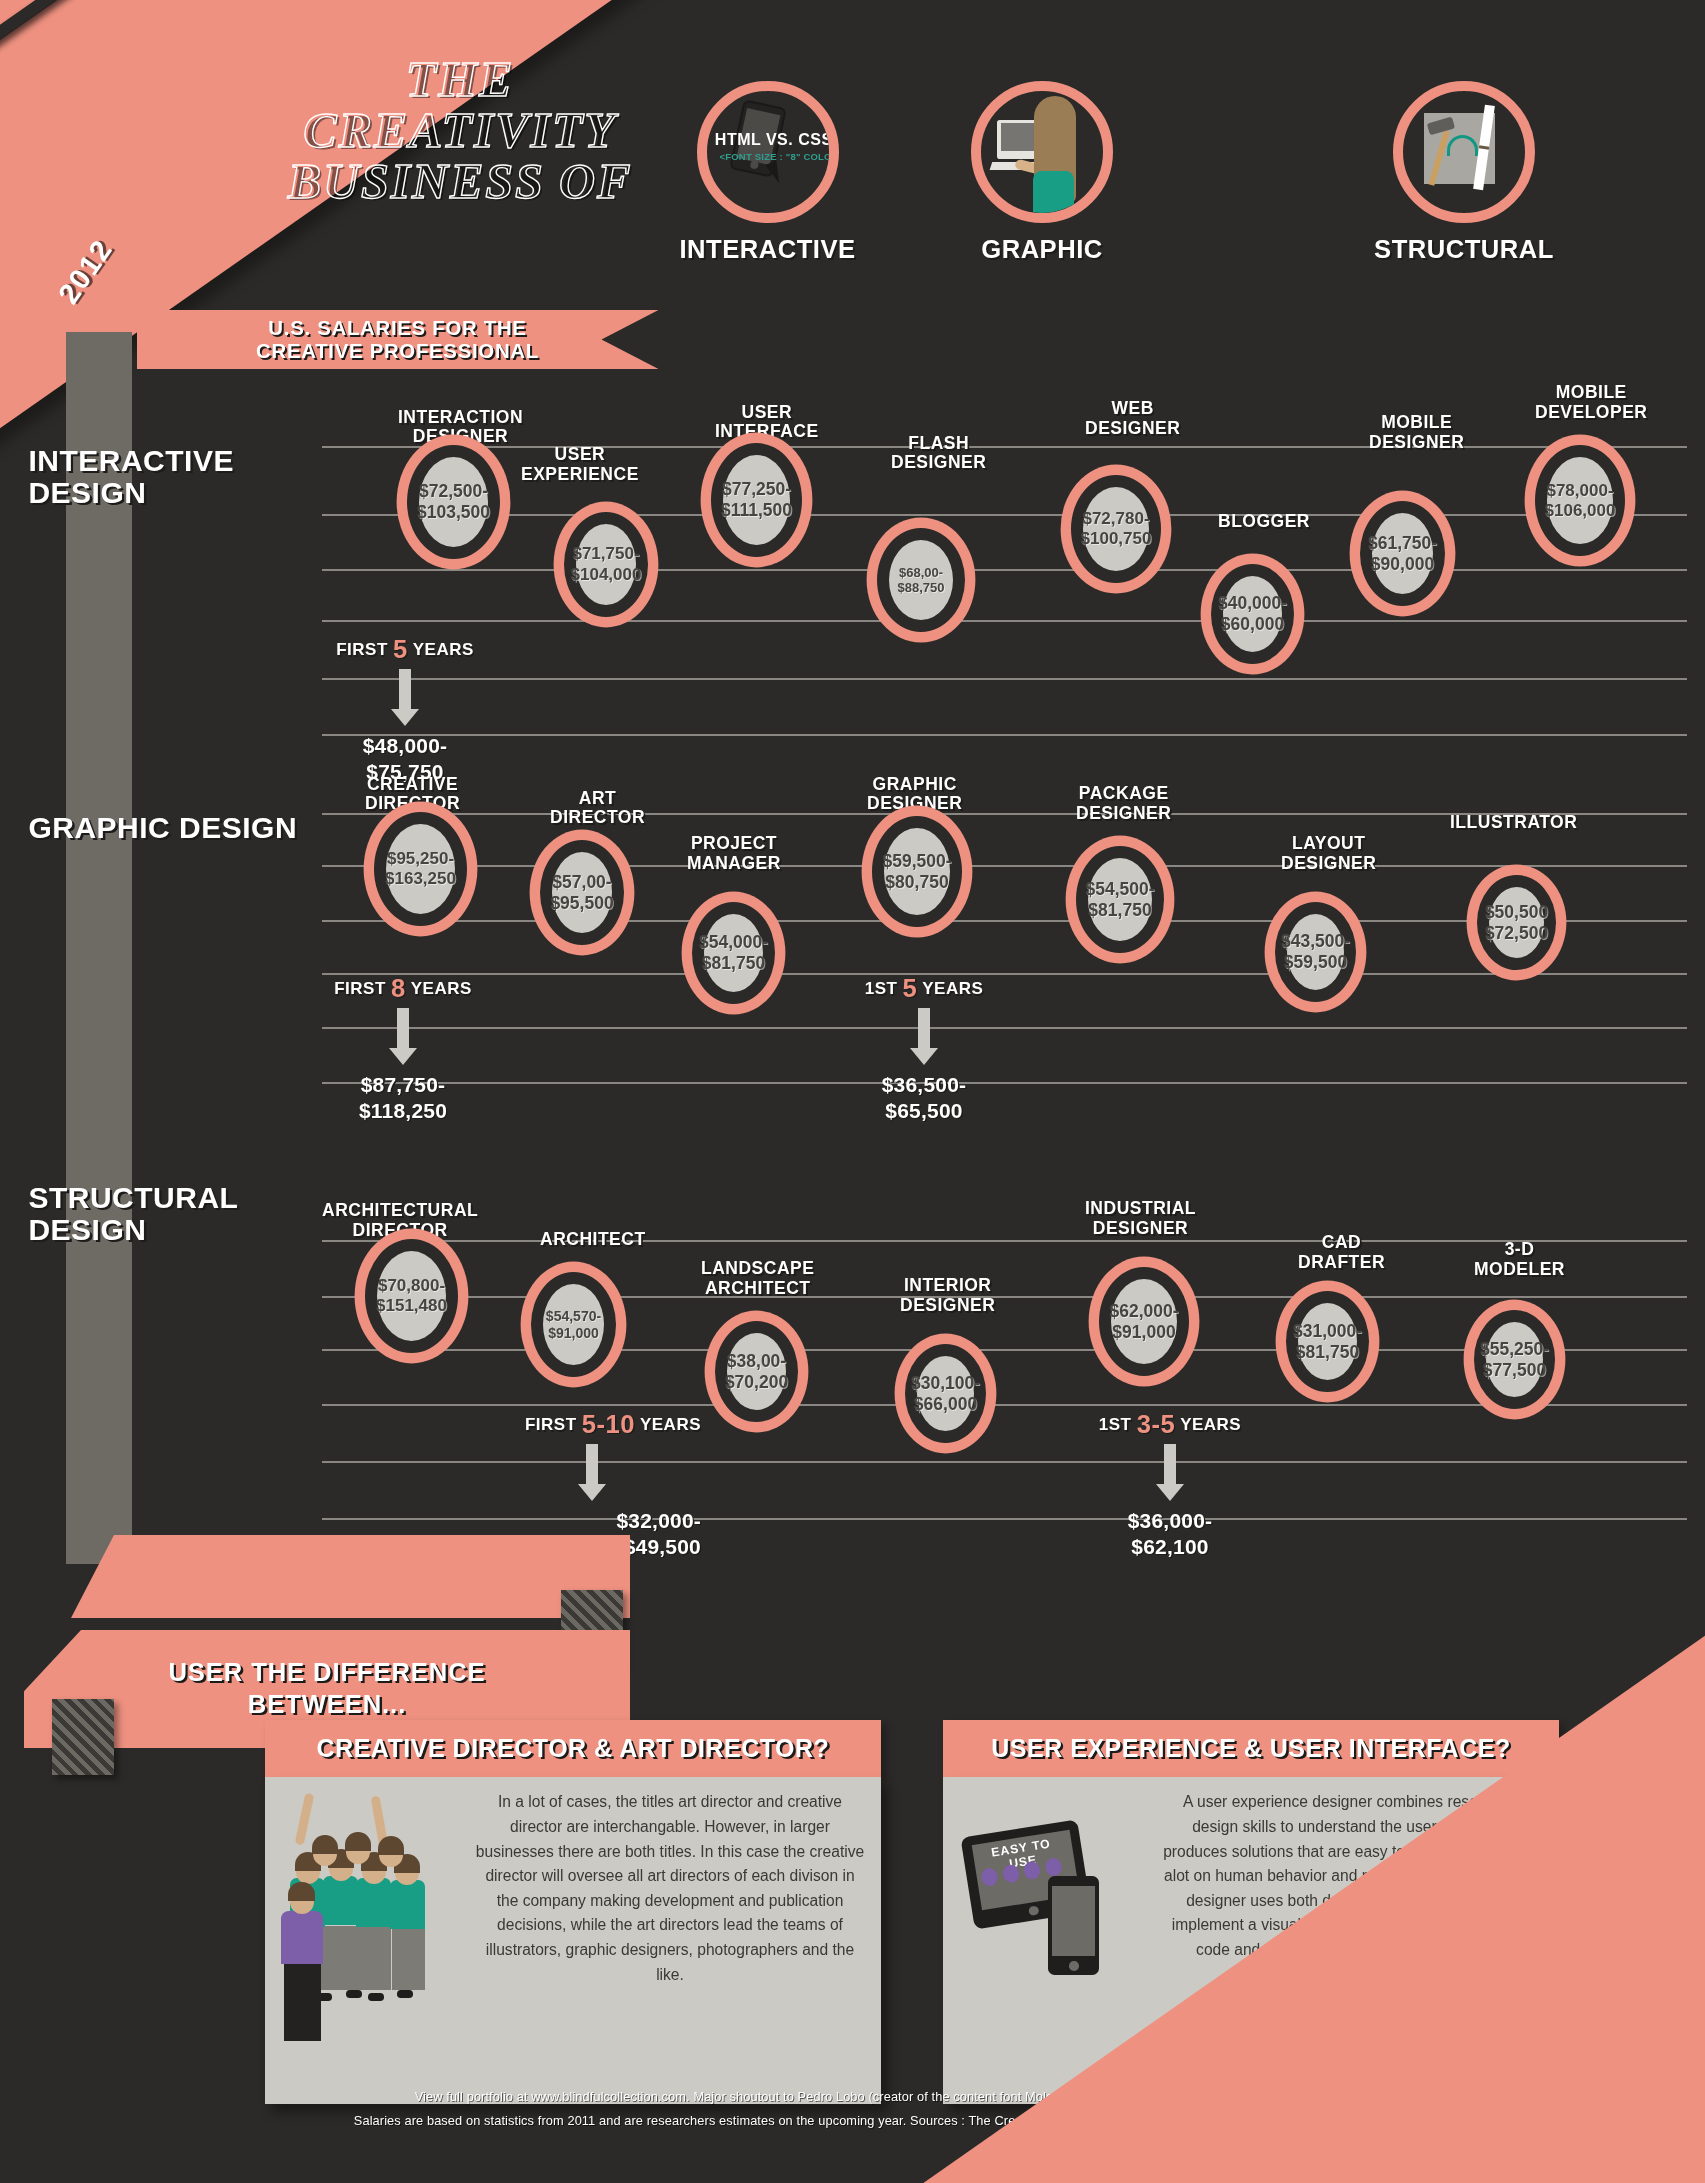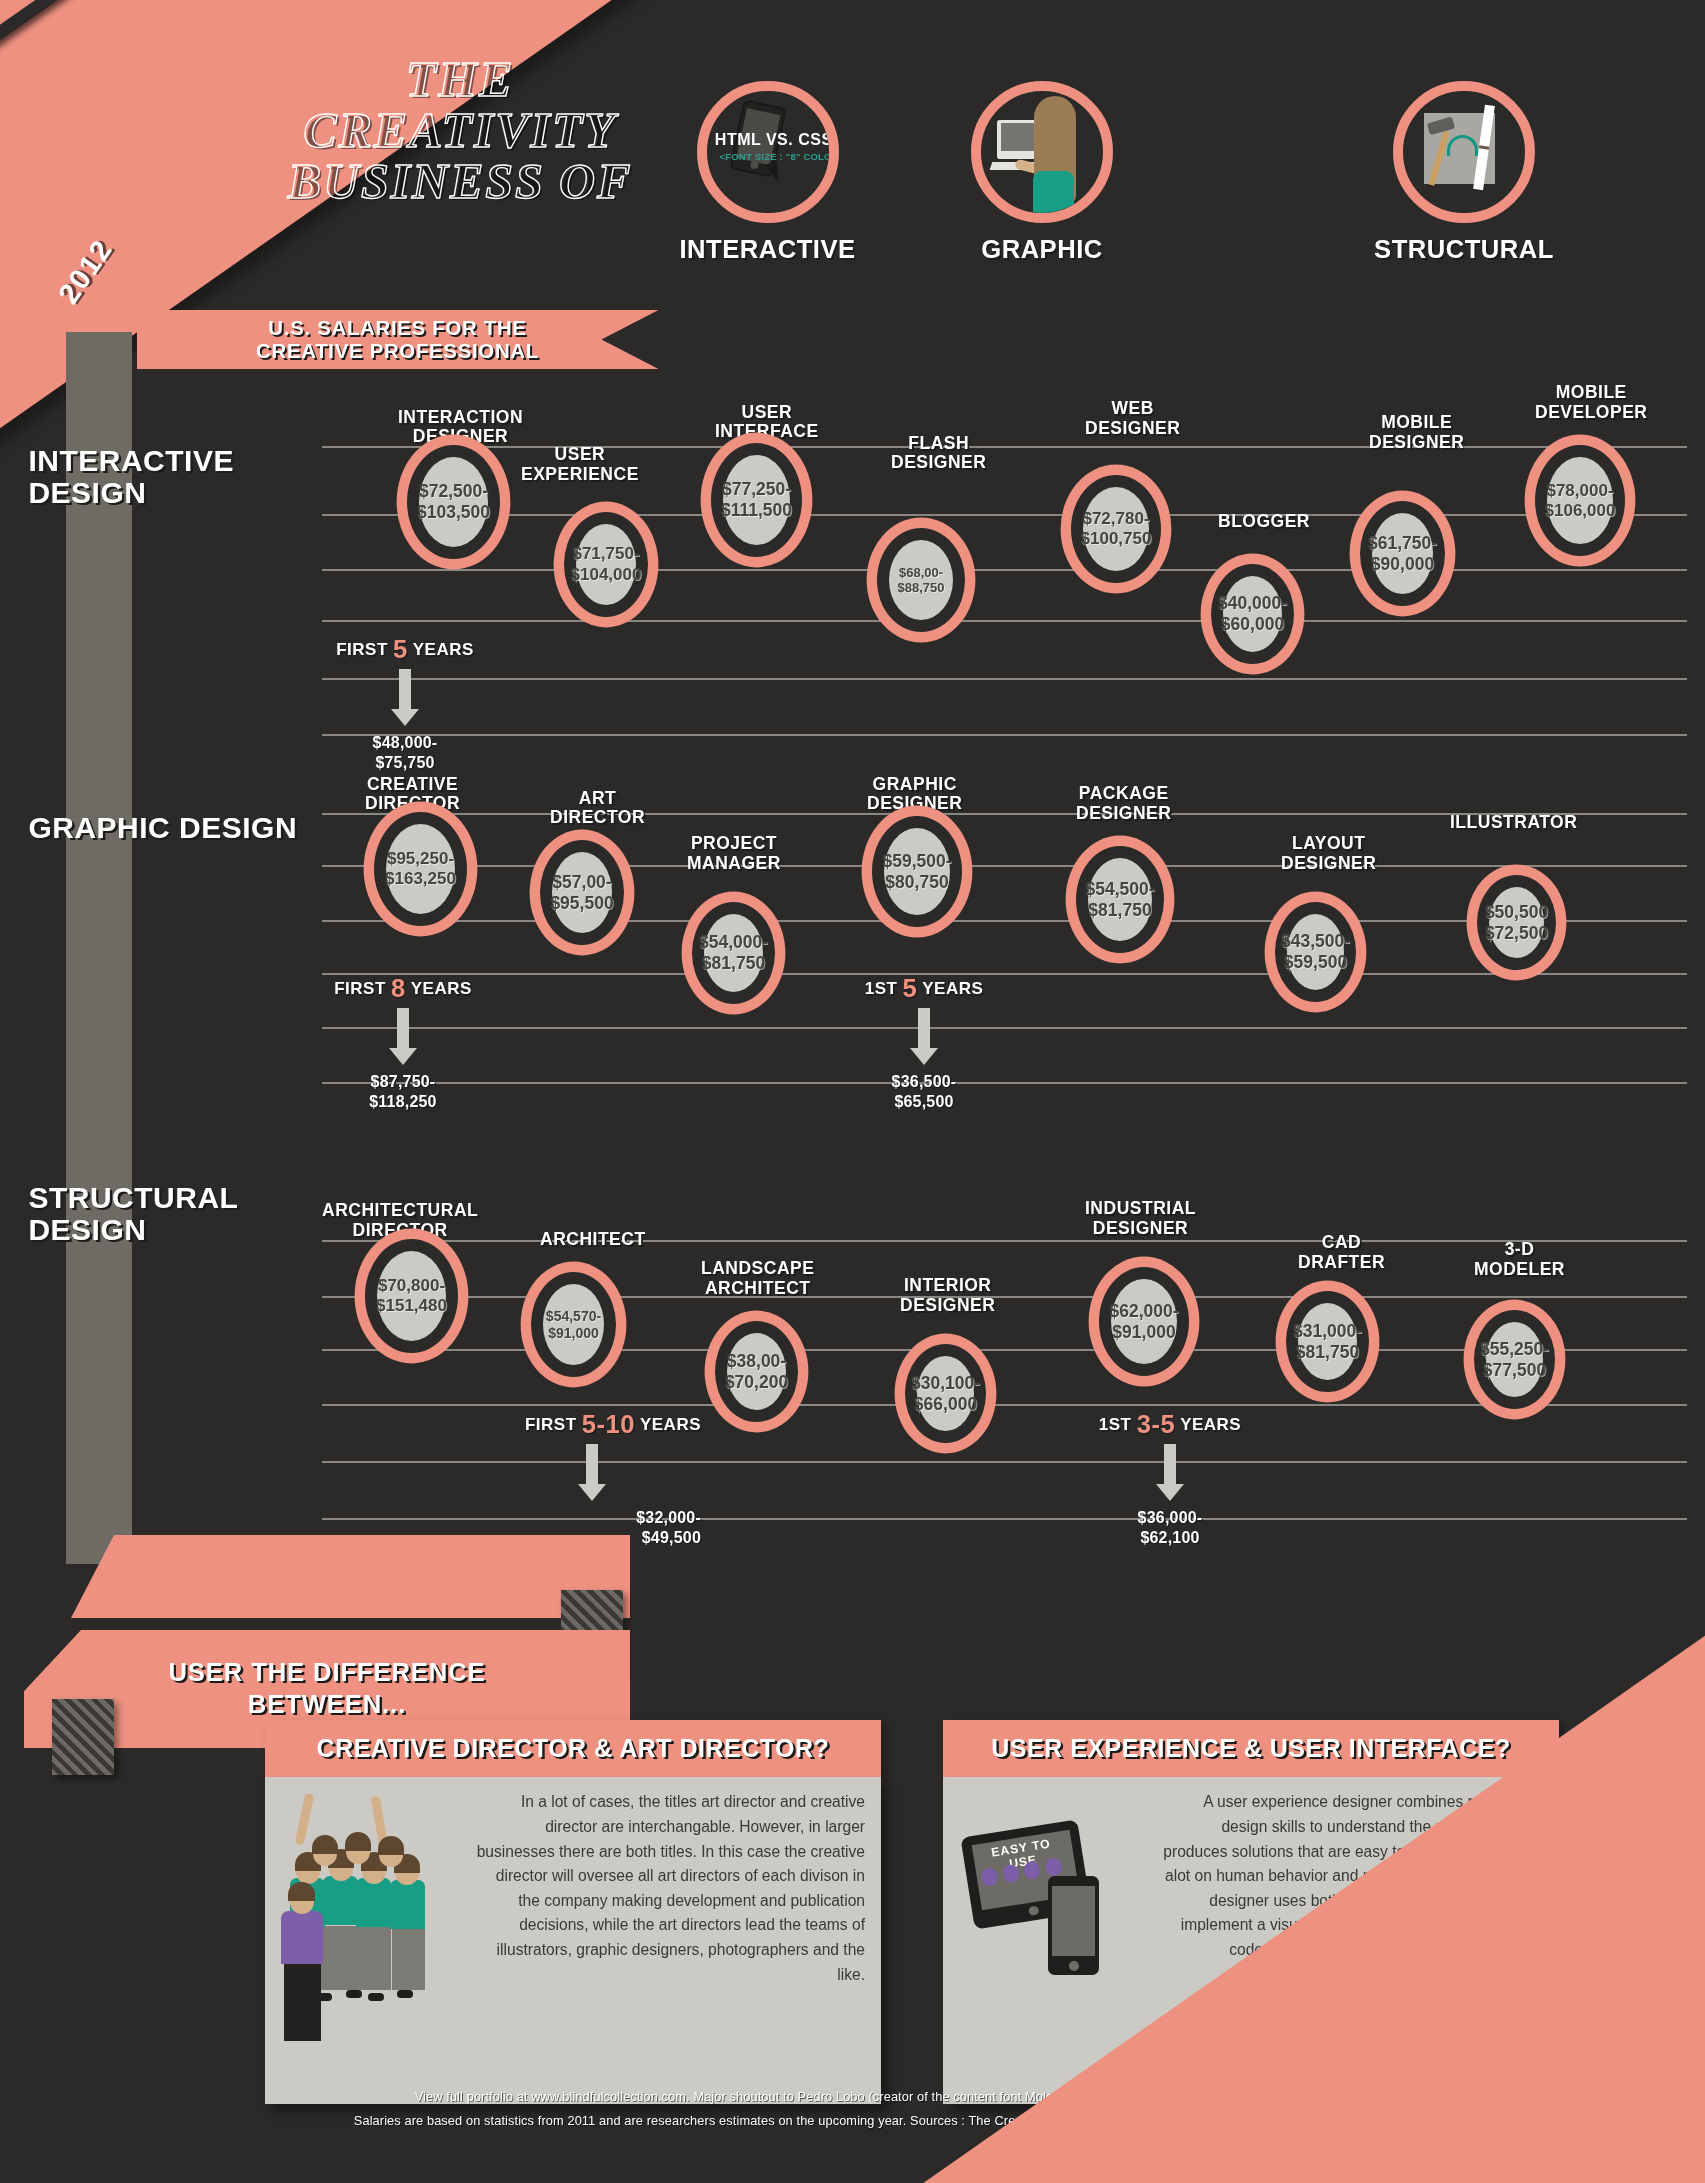--- a/index.html
+++ b/index.html
@@ -223,21 +223,21 @@
     margin:4.7px auto 0; position:relative;
   }
   .exp-arrow::after{
     content:""; position:absolute; left:-8px; bottom:-16px;
     border-left:14.2px solid transparent; border-right:14.2px solid transparent;
     border-top:17px solid #cbcac4;
   }
   .exp-value {
     margin-top:23px;
     font-family:"Liberation Sans", sans-serif;
-    font-weight:700; font-size:16px; color:#ffffff;
+    font-weight:700; font-size:21px; color:#ffffff;
     line-height:1.25; letter-spacing:0.2px;
     text-shadow:1.4px 1.4px 0 #1d1c1a;
   }
 
   
   #banner-top-blank {
     position:absolute; left:71px; top:1535px;
     width:559px; height:83px; background:#ee9180;
     clip-path:polygon(43px 0, 100% 0, 100% 100%, 0 100%);
     box-shadow:5.7px 6.6px 9.5px rgba(0,0,0,.35);
@@ -293,21 +293,21 @@
 
   #card-header-cd { left:265px;  top:1720px; width:616px; }
   #card-body-cd   { left:265px;  top:1777px; width:616px; height:327px; }
   #card-header-ux { left:943px; top:1720px; width:616px; }
   #card-body-ux   { left:943px; top:1777px; width:616px; height:327px; }
 
   .card-illu { position:absolute; }
   #illu-team { left:10.4px; top:36px; width:175px; height:251px; }
   #illu-devices { left:19px; top:41px; width:190px; height:199px; }
 
-  .wrap-text { position:relative;text-align:right; }
+  .wrap-text { position:relative; }
   .tp-head{position:absolute;width:24px;height:26.5px;border-radius:12.3px;background:#d4b08a;}
   .tp-hair{position:absolute;width:25.6px;height:19px;border-radius:12.8px 12.8px 0 0;background:#5e4730;}
   .tp-shirt{position:absolute;width:35px;height:49px;background:#179e84;border-radius:6.6px 6.6px 0 0;}
   .tp-legs{position:absolute;width:33px;height:64px;background:#7d7b76;}
   .tp-shoe{position:absolute;width:16px;height:8px;border-radius:3.8px;background:#1f1e1c;}
   .tp-arm{position:absolute;width:8.5px;height:52px;background:#d4b08a;border-radius:4.3px;}
   .tp-front-shirt{position:absolute;width:42px;height:53px;background:#7d5ea8;border-radius:7.6px 7.6px 0 0;}
   .tp-front-legs{position:absolute;width:37px;height:85px;background:#232220;}
 
   

